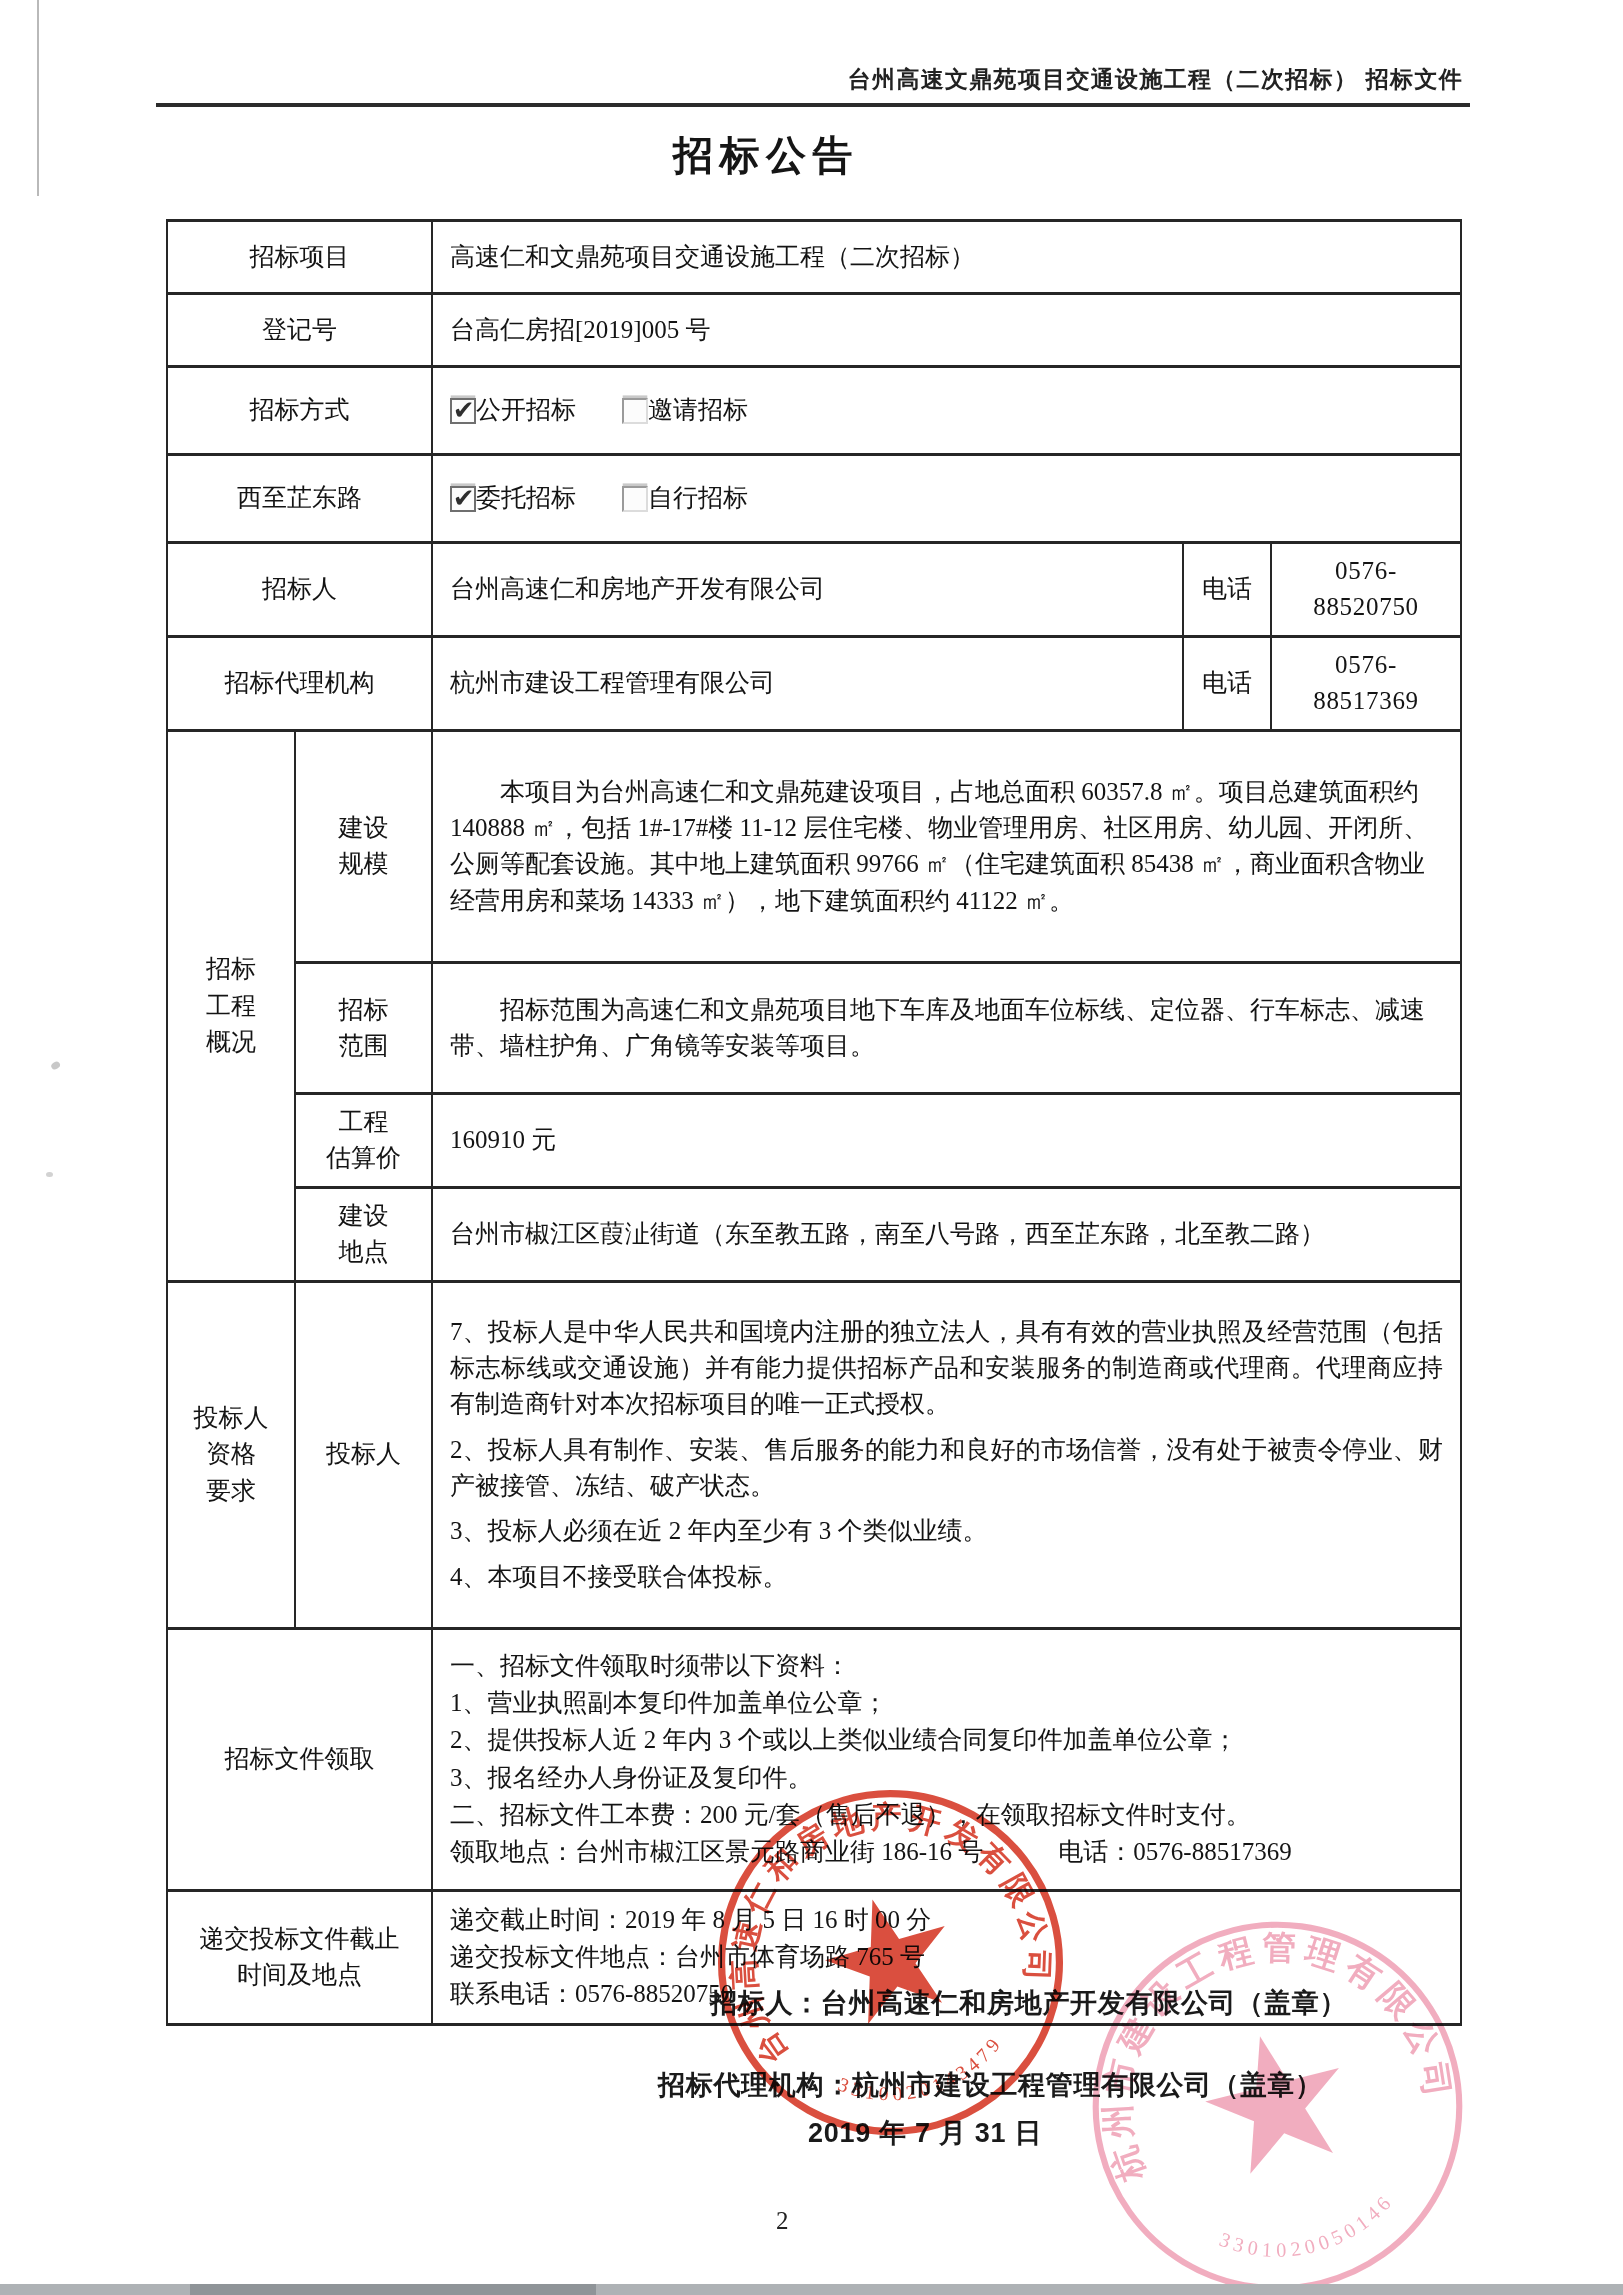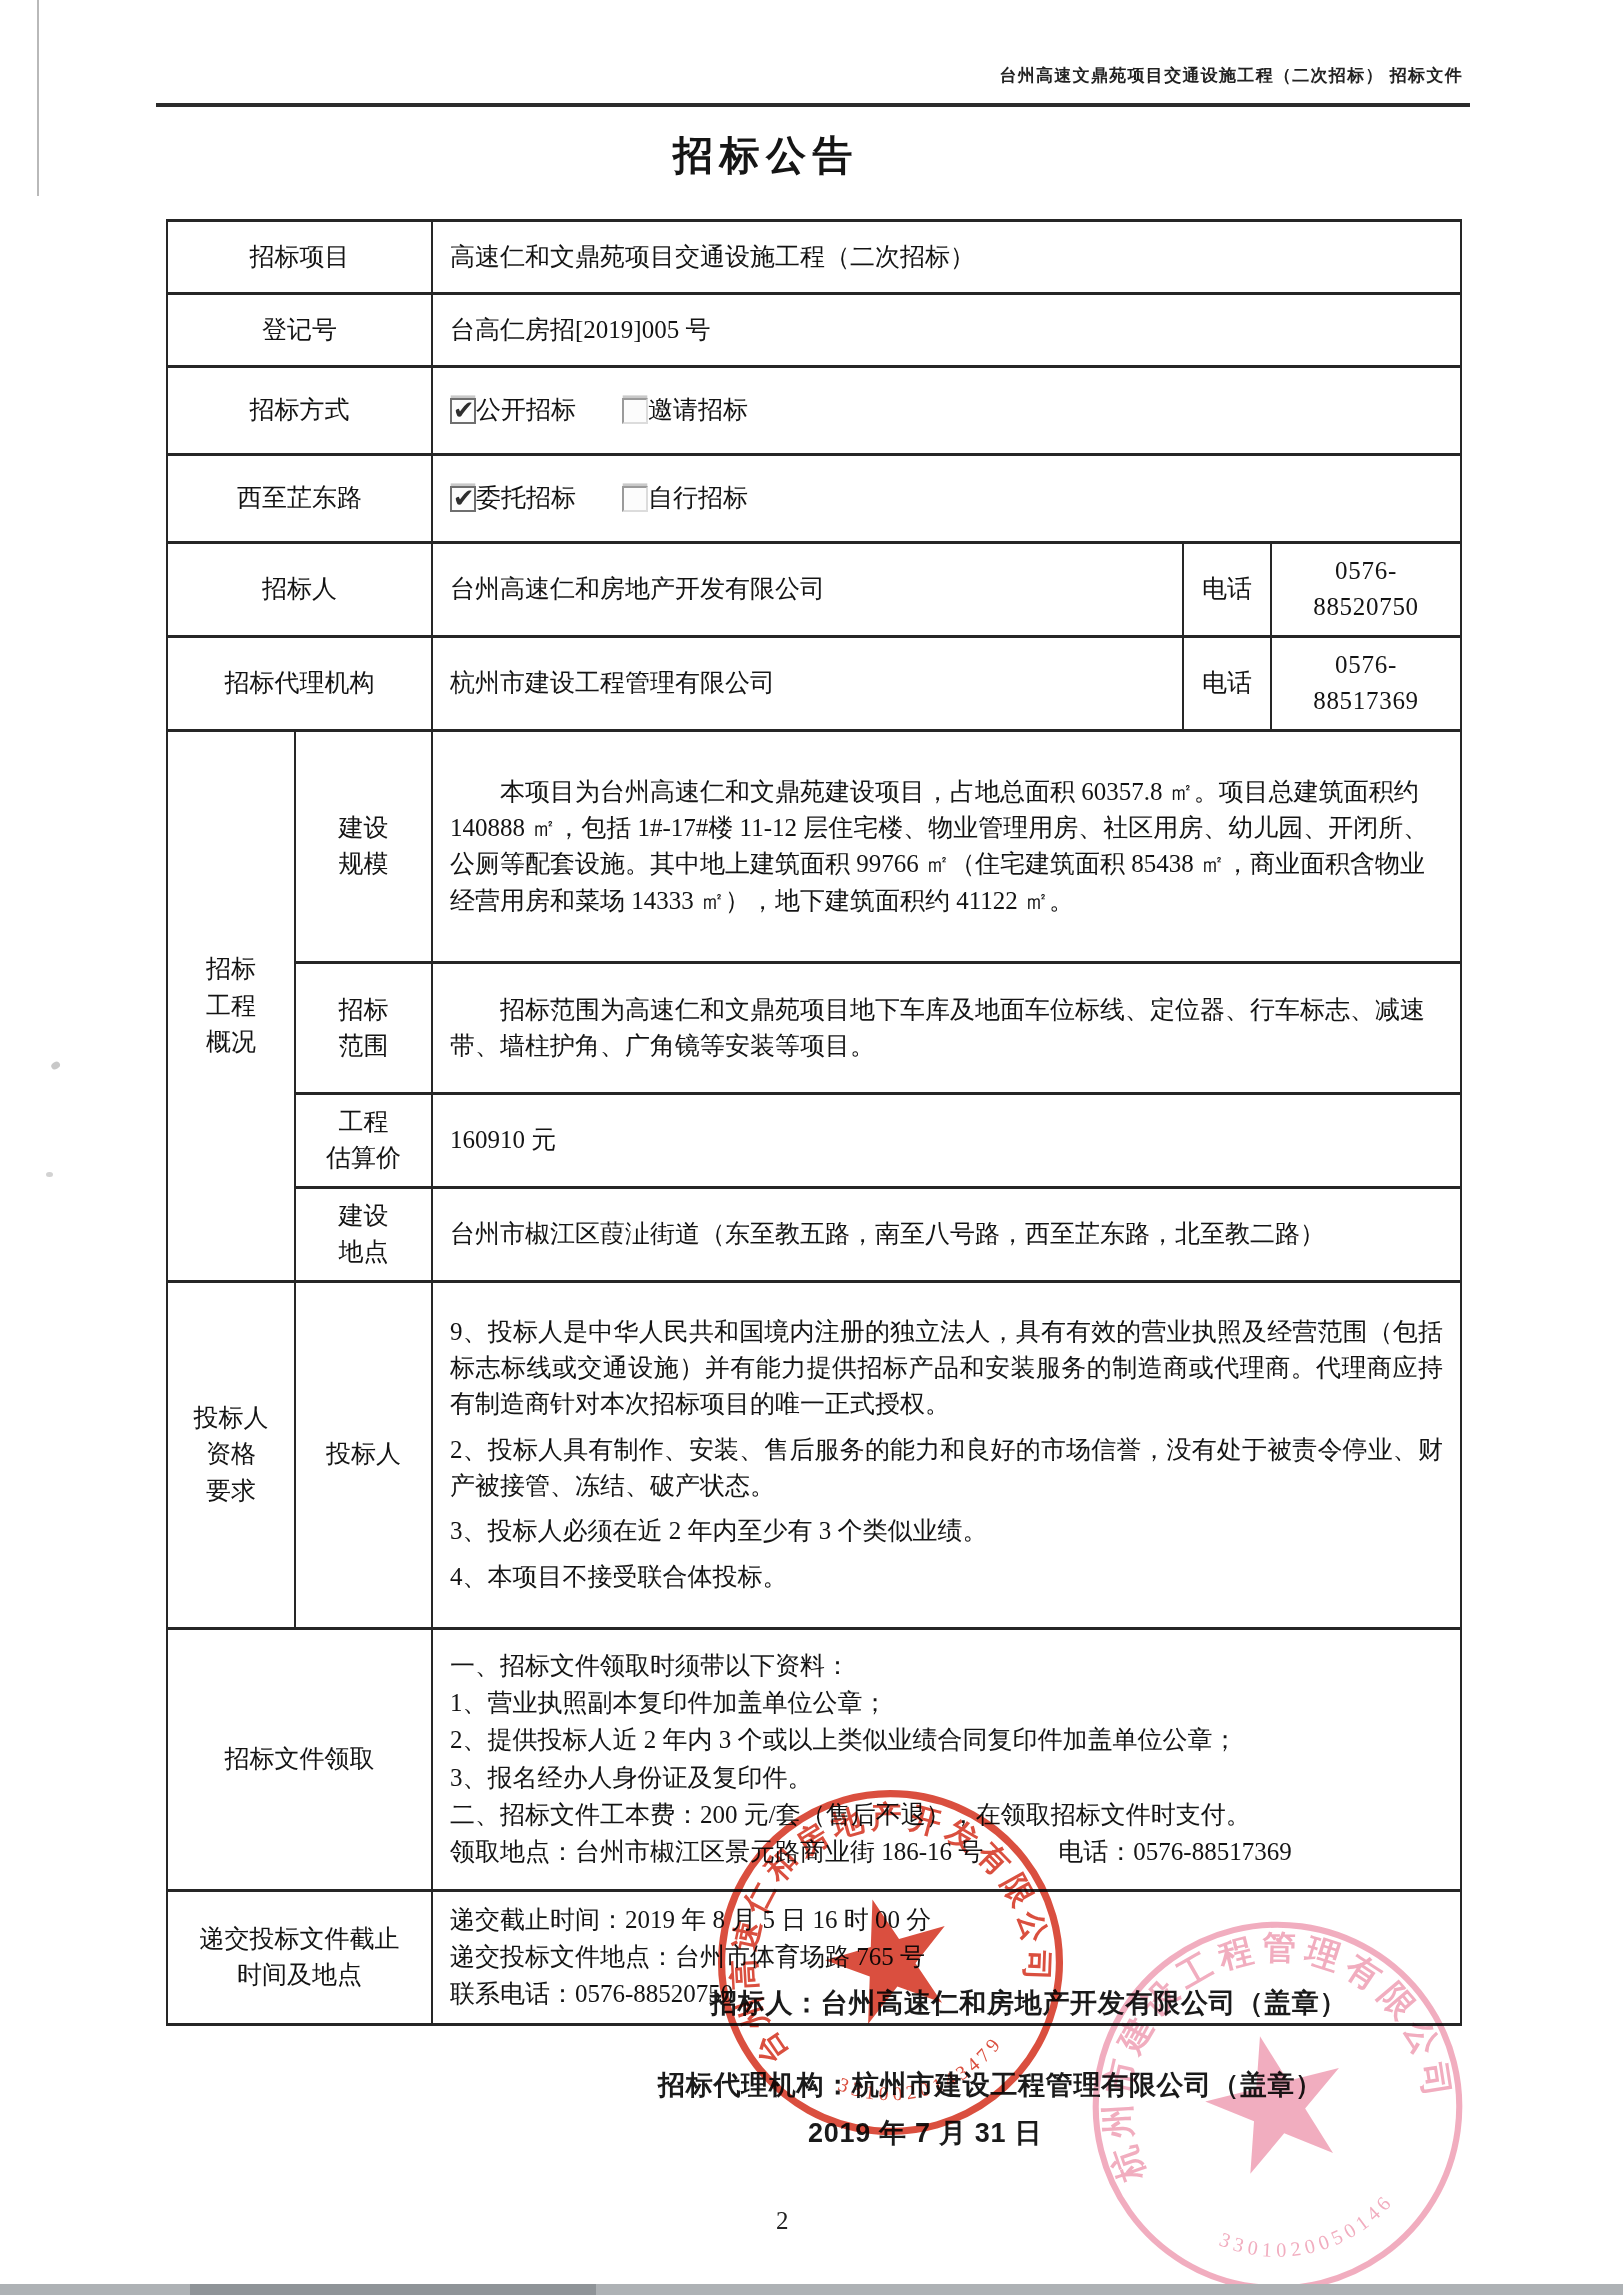--- a/index.html
+++ b/index.html
@@ -5,21 +5,21 @@
   html,body{margin:0;padding:0;background:#9a9da0;}
   .page{
     position:relative; width:1623px; height:2295px; background:#ffffff;
     overflow:hidden; font-family:"Liberation Serif","DejaVu Serif",serif;
     color:#1c1c1c;
   }
   
   .header-line{
     position:absolute; top:64px; left:157px; width:1306px;
     text-align:right; font-family:"Liberation Sans","DejaVu Sans",sans-serif;
-    font-weight:700; font-size:17px; letter-spacing:1.3px; color:#222;
+    font-weight:700; font-size:23px; letter-spacing:1.3px; color:#222;
   }
   .header-rule{
     position:absolute; top:103px; left:156px; width:1314px; height:3.9px;
     background:#2b2b2b;
   }
   .doc-title{
     position:absolute; top:128px; left:0; width:1532px; text-align:center;
     font-family:"Liberation Sans","DejaVu Sans",sans-serif;
     font-weight:700; font-size:40px; letter-spacing:6.5px; color:#151515;
   }
@@ -162,21 +162,21 @@
 地点</td>
       <td class="content" colspan="3">台州市椒江区葭沚街道（东至教五路，南至八号路，西至芷东路，北至教二路）</td>
     </tr>
 
     <tr style="height:347px">
       <td class="lbl">投标人
 资格
 要求</td>
       <td class="lbl">投标人</td>
       <td class="content" colspan="3">
-        <div class="q-item">9、投标人是中华人民共和国境内注册的独立法人，具有有效的营业执照及经营范围（包括标志标线或交通设施）并有能力提供招标产品和安装服务的制造商或代理商。代理商应持有制造商针对本次招标项目的唯一正式授权。</div>
+        <div class="q-item">7、投标人是中华人民共和国境内注册的独立法人，具有有效的营业执照及经营范围（包括标志标线或交通设施）并有能力提供招标产品和安装服务的制造商或代理商。代理商应持有制造商针对本次招标项目的唯一正式授权。</div>
         <div class="q-item">2、投标人具有制作、安装、售后服务的能力和良好的市场信誉，没有处于被责令停业、财产被接管、冻结、破产状态。</div>
         <div class="q-item">3、投标人必须在近 2 年内至少有 3 个类似业绩。</div>
         <div class="q-item">4、本项目不接受联合体投标。</div>
       </td>
     </tr>
 
     <tr style="height:262px">
       <td class="lbl" colspan="2">招标文件领取</td>
       <td class="content line-list" colspan="3">
         <div>一、招标文件领取时须带以下资料：</div>

